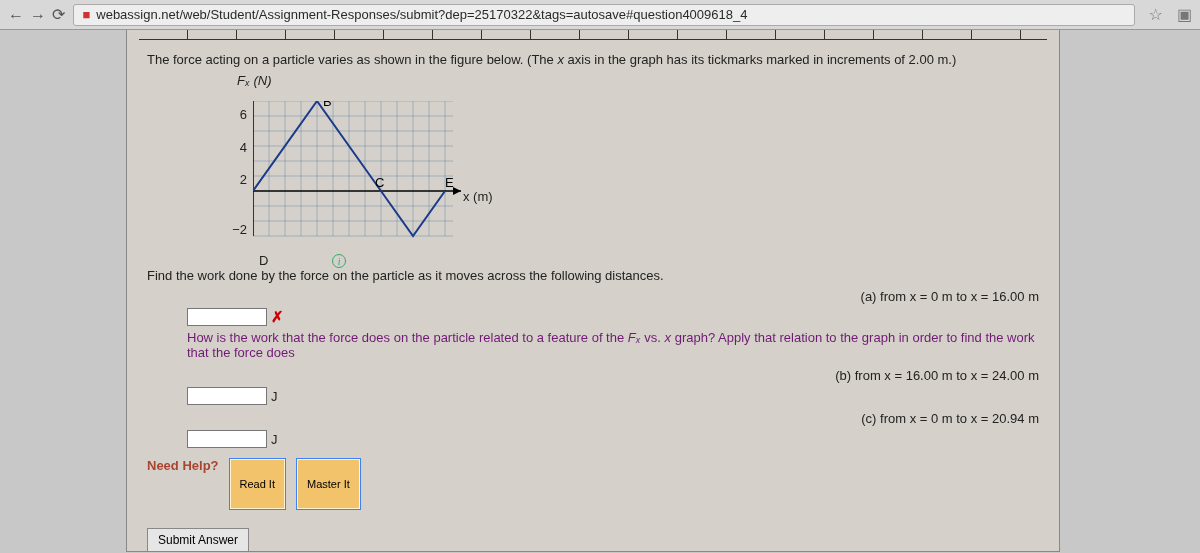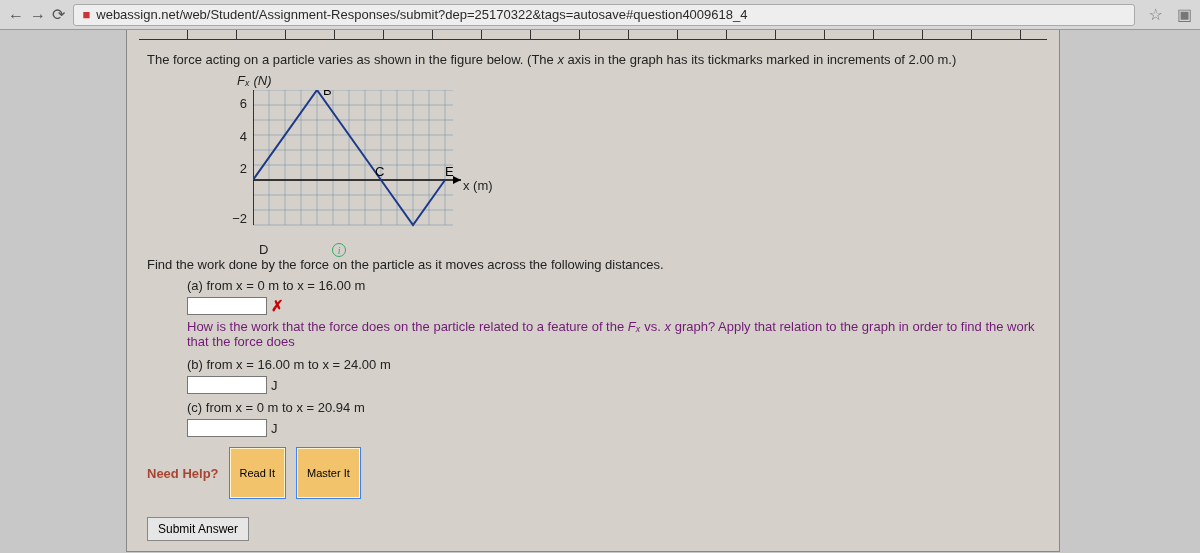--- a/index.html
+++ b/index.html
@@ -46,50 +46,50 @@
   position: relative;
 }
 .ruler {
   height: 10px;
   border-bottom: 1px solid #333;
   background: repeating-linear-gradient(to right, transparent 0, transparent 48px, #333 48px, #333 49px);
   margin: 0 12px;
 }
 .q-body { padding: 8px 20px 10px 20px; }
 .prompt { margin: 4px 0 6px 0; }
-.axis-lbl { font-style: italic; margin-left: 90px; margin-bottom: 2px; }
+.axis-lbl { font-style: italic; margin-left: 90px; margin-bottom: 13px; }
 .graph-wrap { display: flex; align-items: flex-start; margin-left: 80px; }
 .y-ticks {
   display: flex;
   flex-direction: column;
   justify-content: space-between;
   height: 130px;
   margin-top: 6px;
   text-align: right;
   padding-right: 6px;
   width: 26px;
 }
 .graph-svg { display: block; }
 .xlabel { align-self: center; margin-top: 40px; }
 .d-row { margin-left: 112px; margin-top: 2px; }
 .info-icon { display:inline-block; border:1px solid #3a6; color:#3a6; border-radius:50%; width:14px; height:14px; text-align:center; font-size:10px; line-height:13px; margin-left:60px; font-style: italic; font-family: serif;}
 .sub-prompt { margin: 0 0 6px 0; }
-.part { margin: 6px 0 4px 40px; }
+.part { margin: 6px 0 4px 40px; text-align: right; }
 .input-row { margin: 2px 0 4px 40px; display:flex; align-items:center; gap:4px;}
 input.ans {
   width: 80px;
   height: 18px;
   border: 1px solid #777;
   background: #fff;
   font-size: 12px;
   padding: 1px 3px;
 }
 .x-mark { color: #c00; font-weight: bold; font-size: 15px; }
 .feedback { color: #701a75; margin: 4px 0 8px 40px; }
-.help-row { margin-top: 10px; display:flex; align-items:center; gap:10px;}
+.help-row { margin-top: 10px; display:flex; align-items:flex-start; gap:10px;}
 .need-help { color: #a94430; font-weight: bold; }
 .help-btn {
   background: #f2c36b;
   border: 1px solid #3b82f6;
   padding: 19px 10px;
   font-size: 11px;
   cursor: pointer;
   box-shadow: inset 0 0 0 1px #fff3d0;
 }
 .submit-row { margin-top: 18px; }

